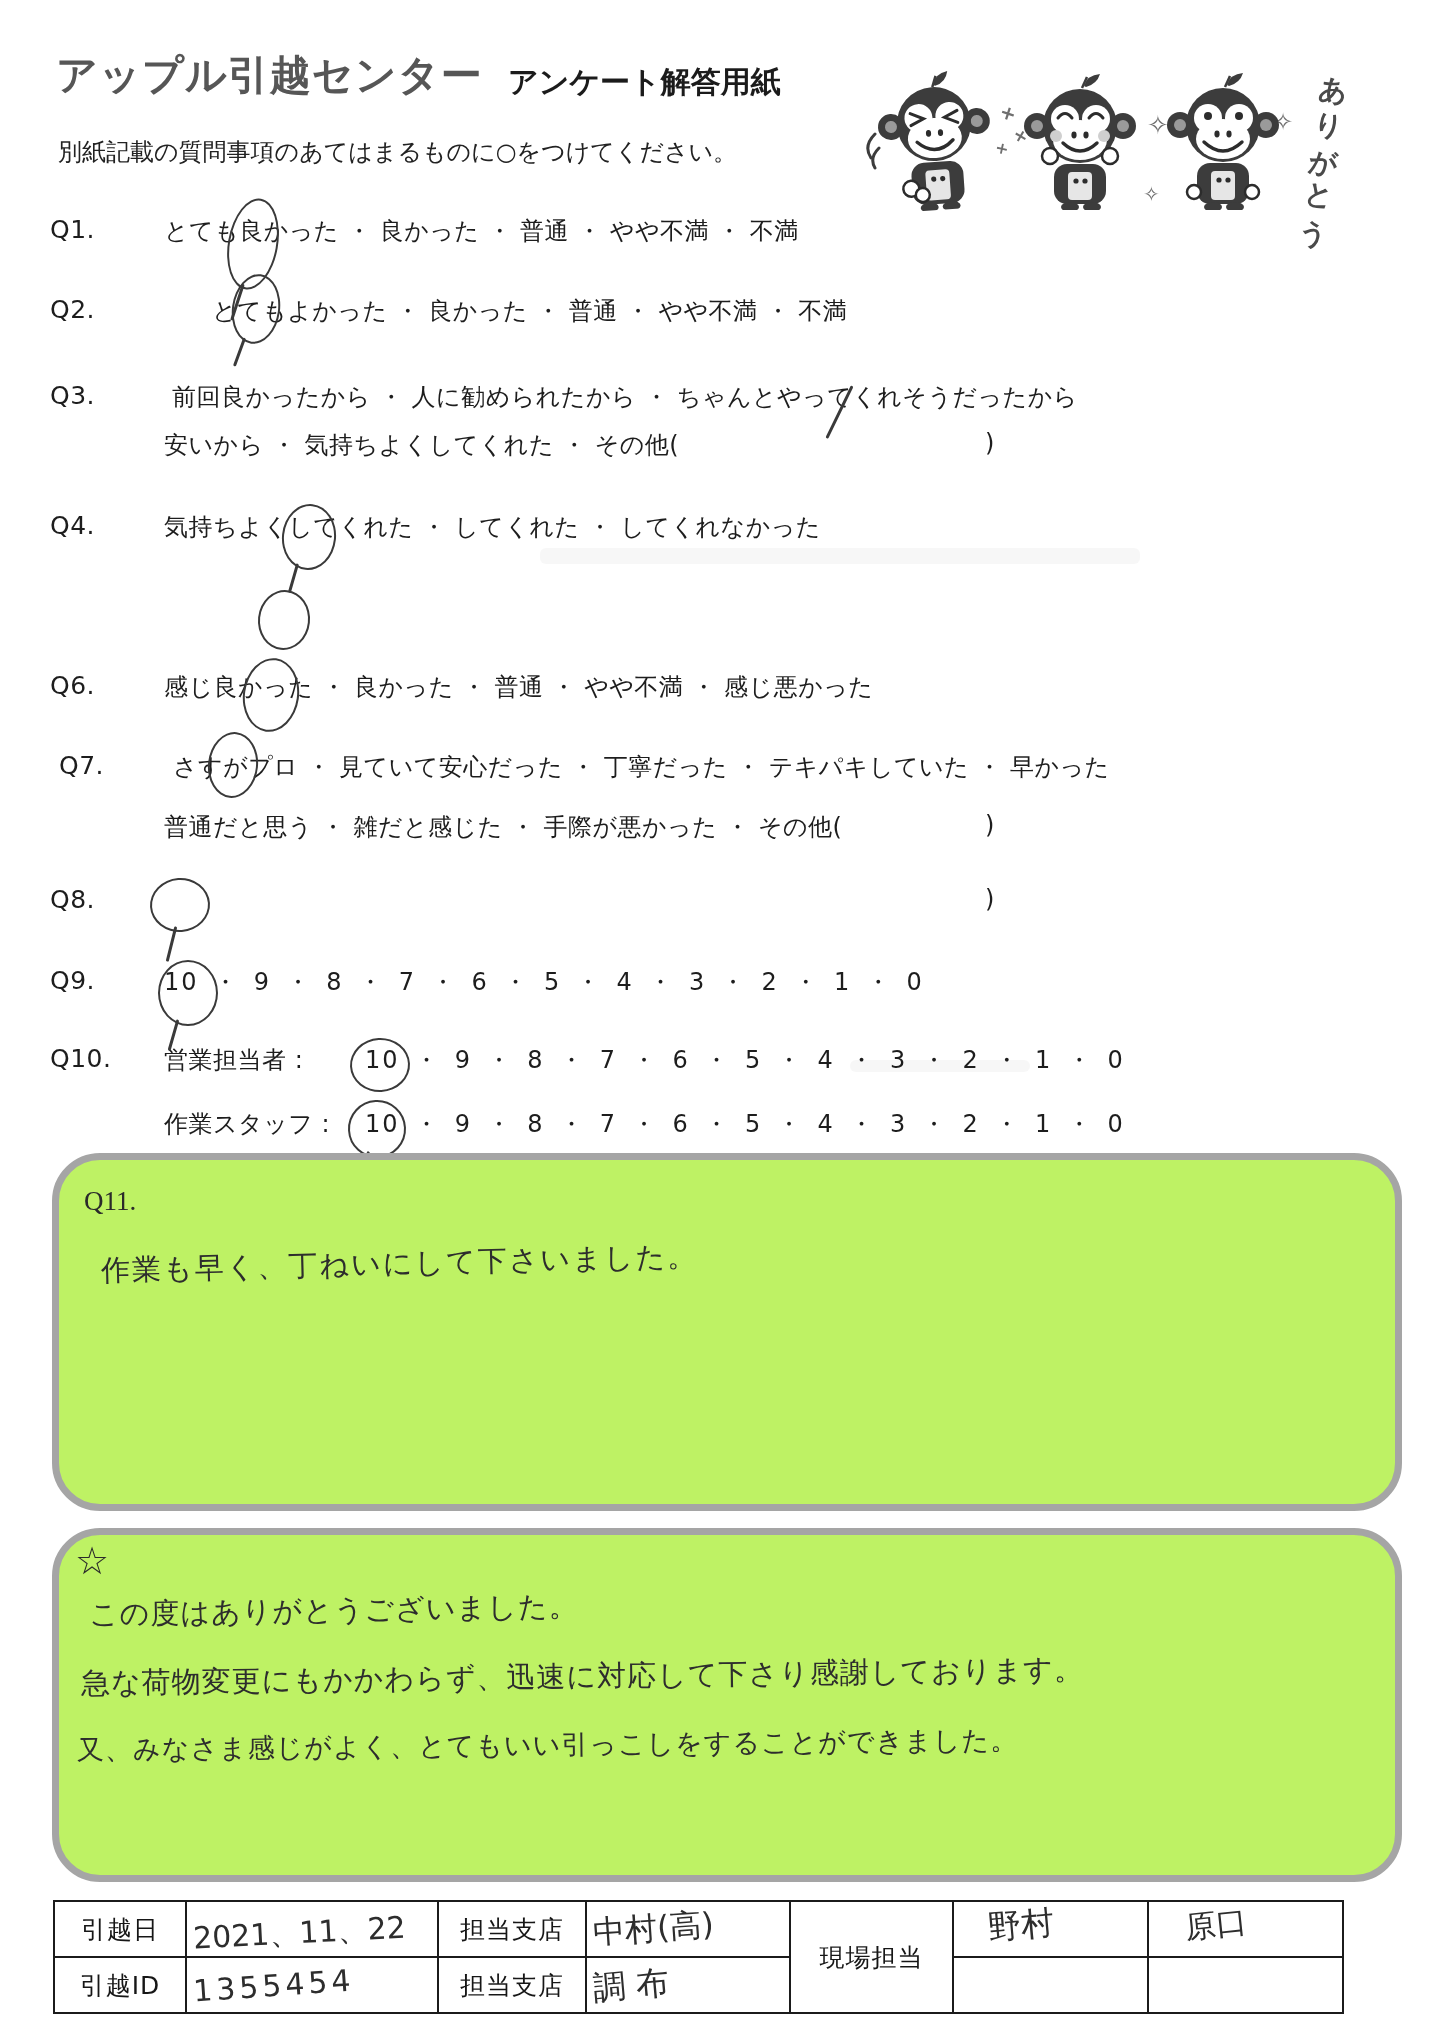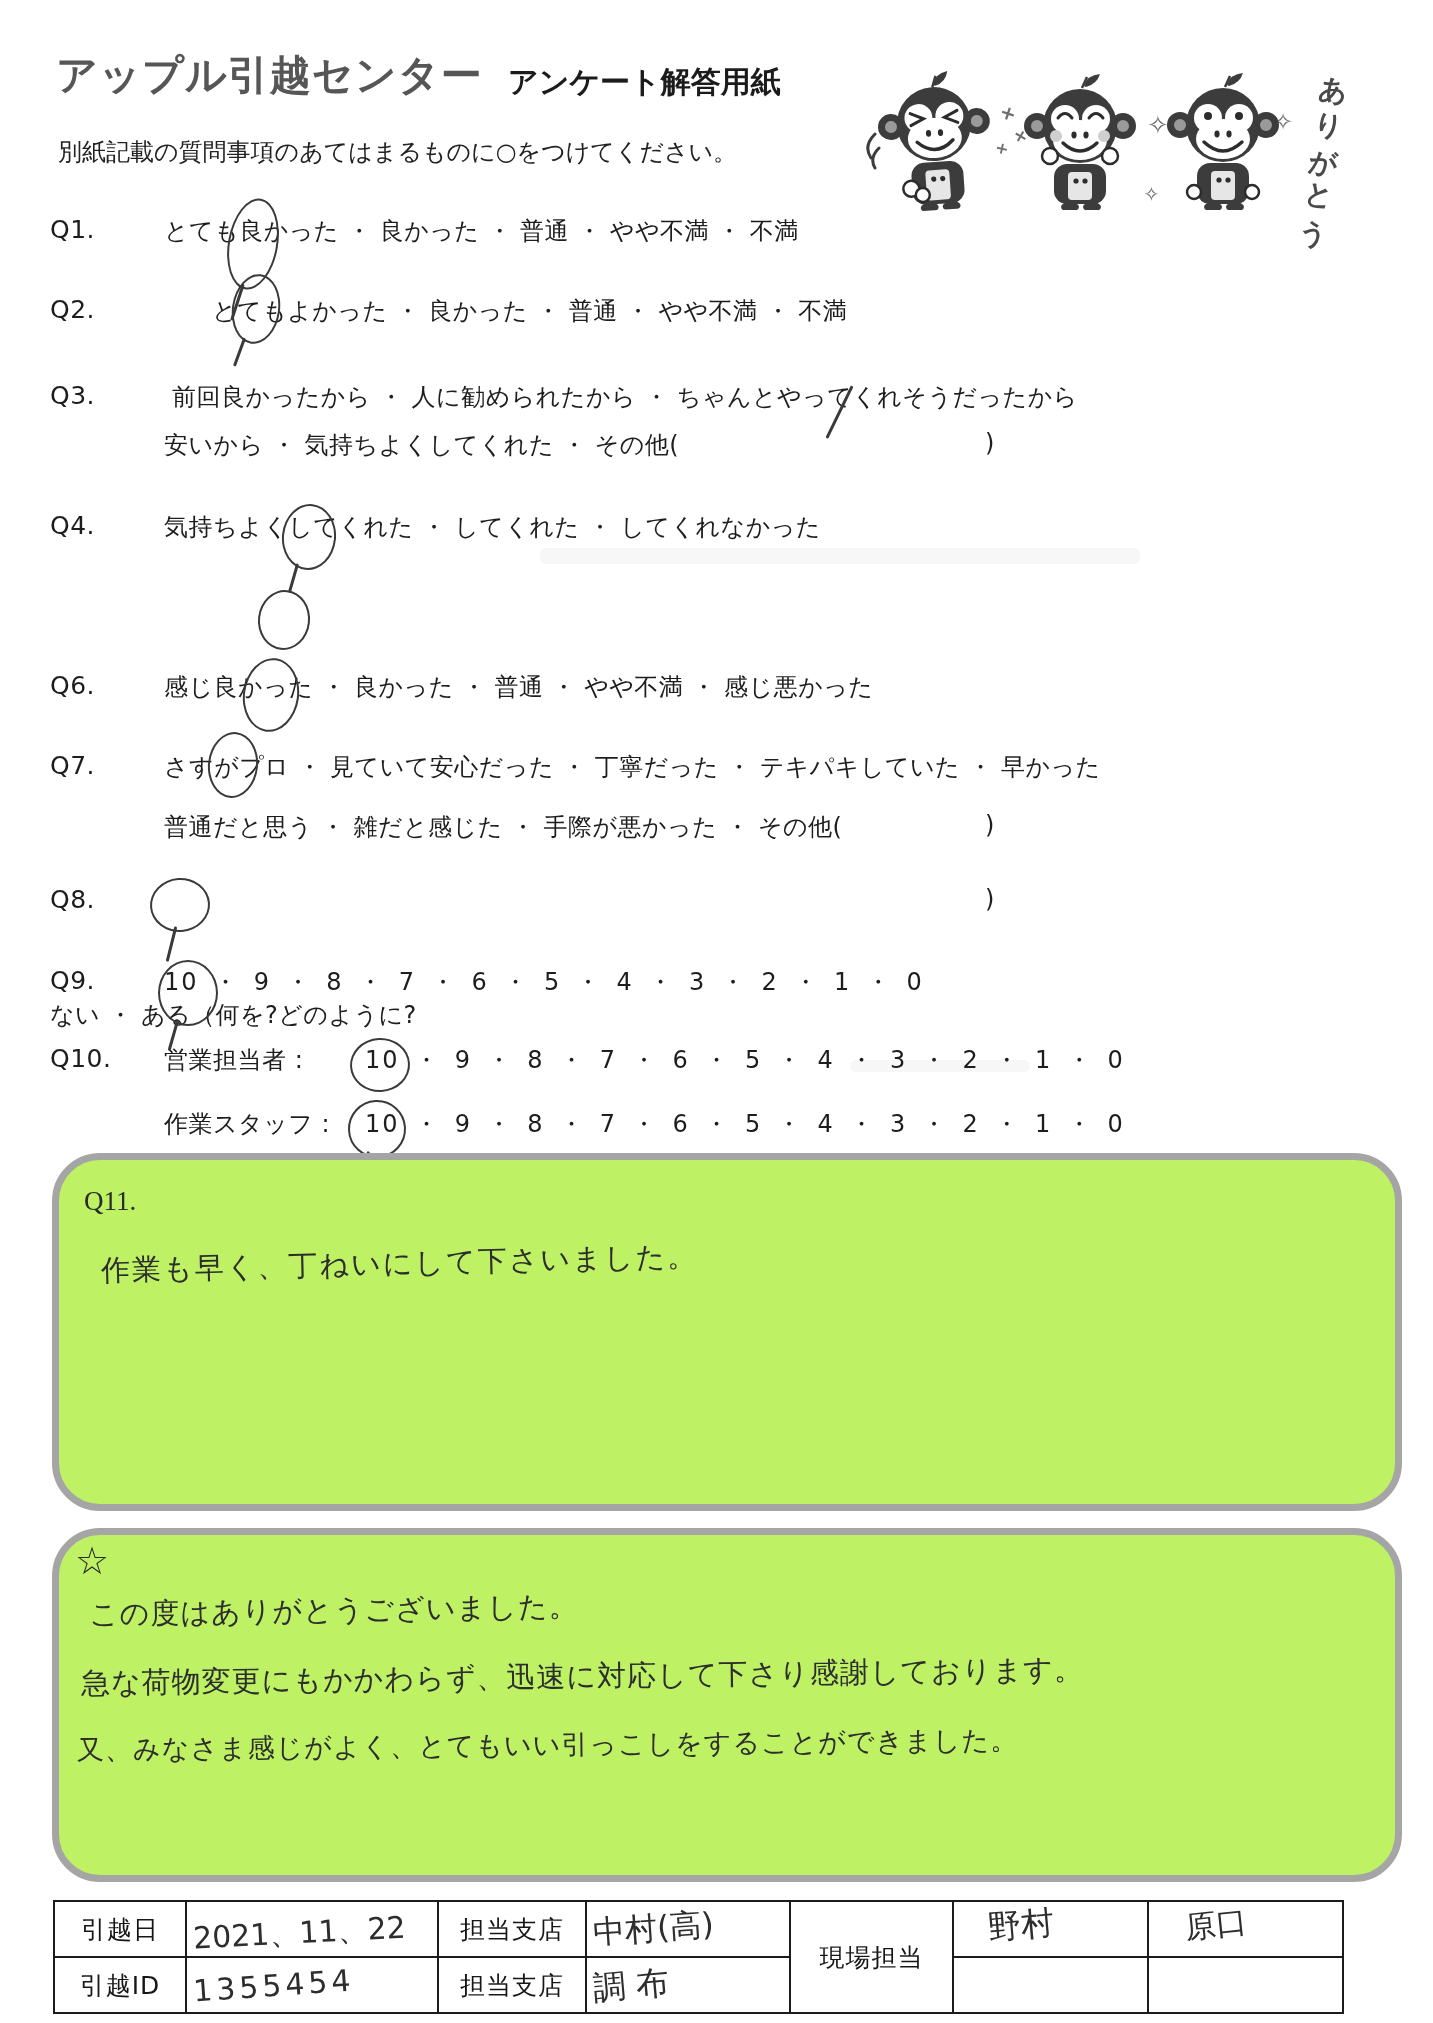--- a/index.html
+++ b/index.html
@@ -176,33 +176,32 @@
     <span class="qid">Q4.</span>
     <span class="qtext">気持ちよくしてくれた ・ してくれた ・ してくれなかった</span>
   </div>
 
 
   <div class="abs q" style="top:671px;">
     <span class="qid">Q6.</span>
     <span class="qtext">感じ良かった ・ 良かった ・ 普通 ・ やや不満 ・ 感じ悪かった</span>
   </div>
 
-  <div class="abs q" style="top:751px;">
+  <div class="abs q" style="top:751px;margin-left:9px;">
     <span class="qid">Q7.</span>
     <span class="qtext">さすがプロ ・ 見ていて安心だった ・ 丁寧だった ・ テキパキしていた ・ 早かった</span>
   </div>
   <div class="abs q" style="top:811px;">
     <span class="qid"></span>
     <span class="qtext">普通だと思う ・ 雑だと感じた ・ 手際が悪かった ・ その他(</span>
     <span class="close-paren">)</span>
   </div>
 
   <div class="abs q" style="top:885px;flex-direction:column;">
     <span class="qid">Q8.</span>
-    <span class="qtext">ない ・ ある（何を?どのように?</span>
     <span class="close-paren">)</span>
   </div>
 
   <div class="abs q" style="top:966px;">
     <span class="qid">Q9.</span>
     <span class="qtext scale">10 ・ 9 ・ 8 ・ 7 ・ 6 ・ 5 ・ 4 ・ 3 ・ 2 ・ 1 ・ 0</span>
   </div>
 
   <div class="abs q q10" style="top:1044px;">
     <span class="qid">Q10.</span>

